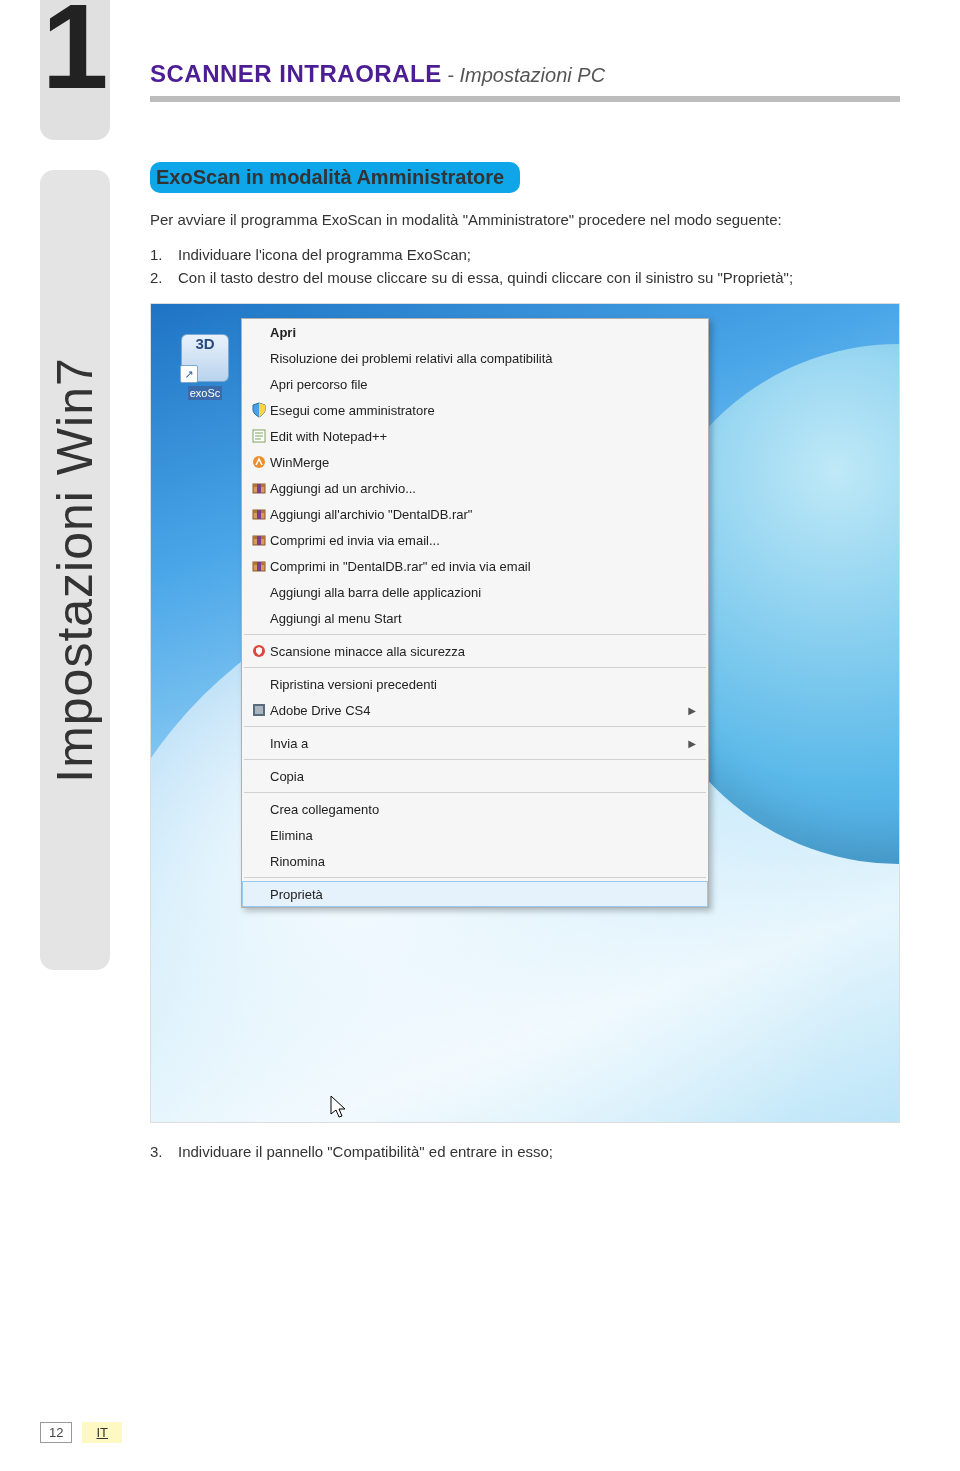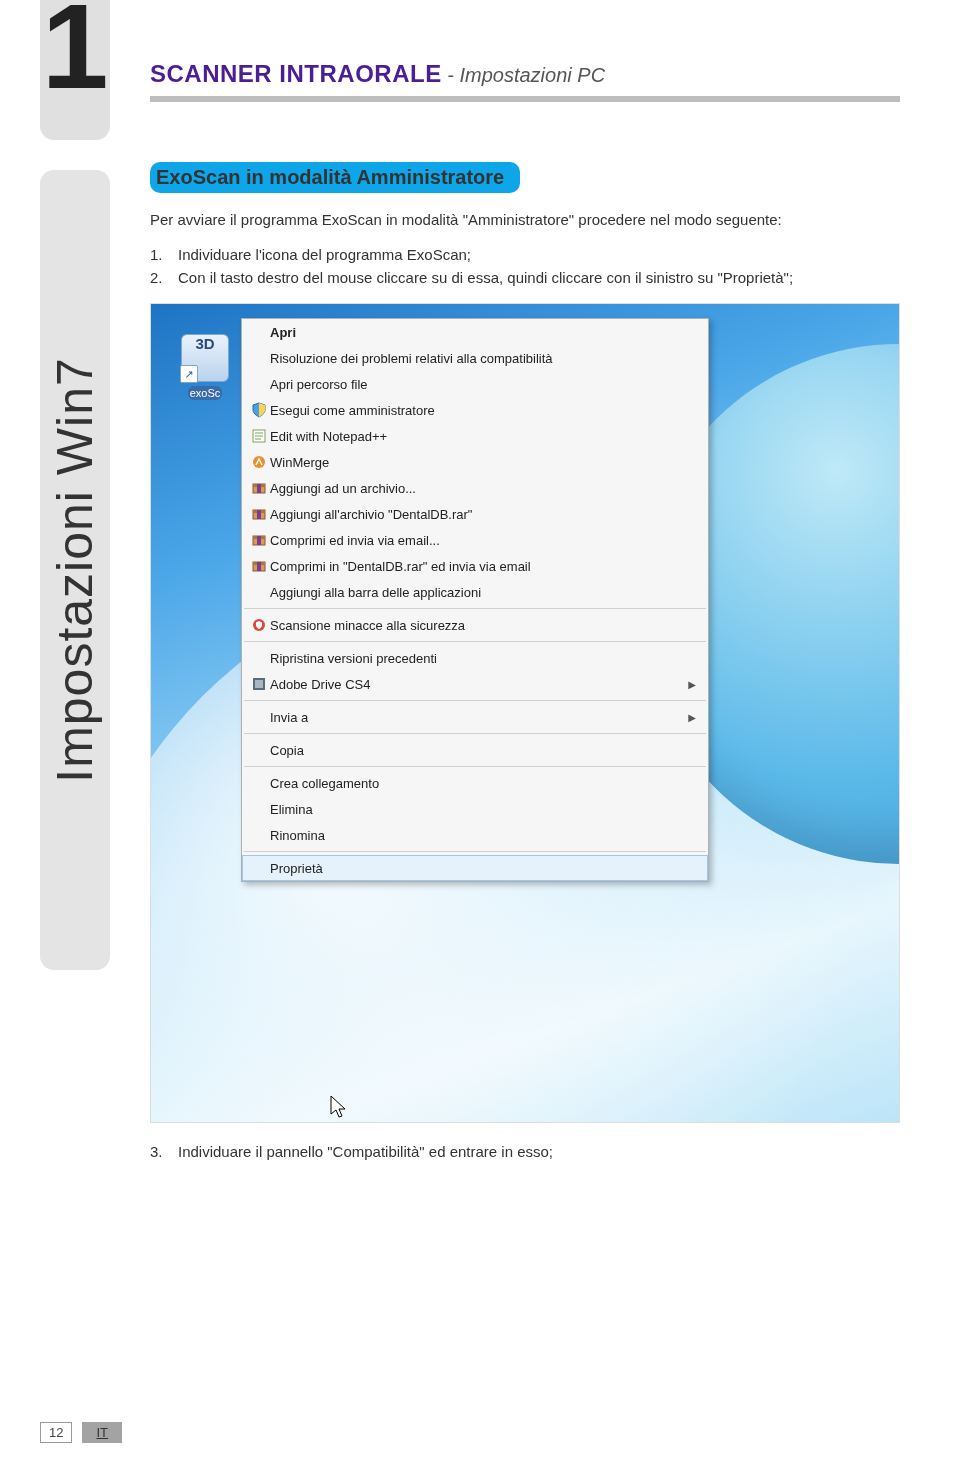--- a/index.html
+++ b/index.html
@@ -20,41 +20,41 @@
   .steps .step-row { display: flex; }
   .steps .num { width: 28px; flex-shrink: 0; }
   .screenshot { margin-top: 14px; width: 100%; height: 820px; position: relative; overflow: hidden; border: 1px solid #ddd; background: linear-gradient(160deg, #1e74c4 0%, #4aa6e8 25%, #a9ddf8 55%, #e7f6fd 80%, #bce5f8 100%); }
   .light-curve { position: absolute; left: -80px; top: 260px; width: 900px; height: 900px; border-radius: 50%; background: radial-gradient(circle at 30% 30%, rgba(255,255,255,0.9), rgba(255,255,255,0) 60%); }
   .leaf { position: absolute; right: -260px; top: 40px; width: 520px; height: 520px; border-radius: 50% 0 50% 50%; background: radial-gradient(circle at 30% 30%, #bfe9f7, #5bb9e9 60%, #3a93cf 100%); transform: rotate(20deg); box-shadow: inset -20px -20px 40px rgba(0,0,0,0.1); }
 
   .desktop-icon { position: absolute; left: 24px; top: 30px; width: 60px; text-align: center; }
   .icn-img { width: 48px; height: 48px; margin: 0 auto; background: linear-gradient(#e9f2fb,#b9d3ee); border: 1px solid #7fa7d1; border-radius: 6px; position: relative; display: flex; align-items: flex-start; justify-content: center; }
   .icn-img .badge { position: absolute; left: -2px; bottom: -2px; width: 18px; height: 18px; background: #fff; border: 1px solid #7fa7d1; border-radius: 2px; font-size: 11px; line-height: 16px; text-align: center; color: #2b5ea3; }
   .icn-img .logo { font-size: 15px; font-weight: bold; color: #2a4b7d; }
-  .icon-label { margin-top: 4px; font-size: 11px; color: #fff; background: rgba(60,100,160,0.8); border-radius: 6px; padding: 1px 2px; display: inline-block; }
+  .icon-label { margin-top: 4px; font-size: 11px; color: #fff; background: rgba(60,100,160,0.8); border-radius: 0; padding: 1px 2px; display: inline-block; }
 
   .ctxmenu { position: absolute; left: 90px; top: 14px; width: 468px; background: #f6f6f6; border: 1px solid #b0b0b0; box-shadow: 3px 3px 6px rgba(0,0,0,0.25); font-family: Liberation Sans, sans-serif; font-size: 13px; color: #222; }
   .ctxmenu .mi { display: flex; align-items: center; padding: 4px 12px 4px 6px; cursor: default; position: relative; }
   .ctxmenu .mi .mic { width: 22px; height: 18px; display: flex; align-items: center; justify-content: center; flex-shrink: 0; }
   .ctxmenu .mi .mlabel { flex: 1; }
   .ctxmenu .mi .sub-arrow { font-size: 10px; color: #555; margin-left: 6px; }
   .ctxmenu .mi.bold .mlabel { font-weight: 600; }
   .ctxmenu .sep { height: 1px; background: #d0d0d0; margin: 3px 2px; }
   .ctxmenu .mi.hover { background: #e5f1fb; border: 1px solid #99c9ee; padding: 3px 11px 3px 5px; }
   .cursor { position: absolute; left: 178px; top: 790px; width: 20px; height: 26px; pointer-events: none; }
   .cursor svg { width: 100%; height: 100%; }
   .mic svg { width: 16px; height: 16px; }
 
   .after-shot { margin-left: 110px; margin-top: 20px; }
   .after-shot .step-row { display: flex; font-size: 15px; color: #333; }
   .after-shot .num { width: 28px; flex-shrink: 0; }
 
   .footer { position: absolute; left: 40px; bottom: 28px; display: flex; align-items: center; gap: 10px; }
   .page-box { border: 1px solid #999; padding: 2px 8px; font-size: 13px; color: #444; }
-  .lang-box { background: #a3a3a3; padding: 3px 14px; font-size: 13px; color: #333; text-decoration: underline; }
+  .lang-box { background: #fef9c3; padding: 3px 14px; font-size: 13px; color: #333; text-decoration: underline; }
 </style>
 </head>
 <body>
 
 <div class="page">
 
   <div class="chapter-box">
     <div class="chapter-num">1</div>
   </div>
 
@@ -172,20 +172,24 @@
                 <rect x="2" y="4" width="12" height="3" fill="#b07436"></rect>
                 <rect x="6" y="4" width="4" height="9" fill="#7a3e8f"></rect>
               </svg>
             </span>
             <span class="mlabel">Comprimi in "DentalDB.rar" ed invia via email</span>
           </div>
           <div class="mi">
             <span class="mic"></span>
             <span class="mlabel">Aggiungi alla barra delle applicazioni</span>
           </div>
+          <div class="mi">
+            <span class="mic"></span>
+            <span class="mlabel">Aggiungi al menu Start</span>
+          </div>
           <div class="sep"></div>
           <div class="mi">
             <span class="mic">
               <svg viewBox="0 0 16 16">
                 <circle cx="8" cy="8" r="6" fill="#d94b3c"></circle>
                 <path d="M8 4 L11 5.5 V8 C11 10.5 8 12 8 12 C8 12 5 10.5 5 8 V5.5 Z" fill="#fff"></path>
               </svg>
             </span>
             <span class="mlabel">Scansione minacce alla sicurezza</span>
           </div>

